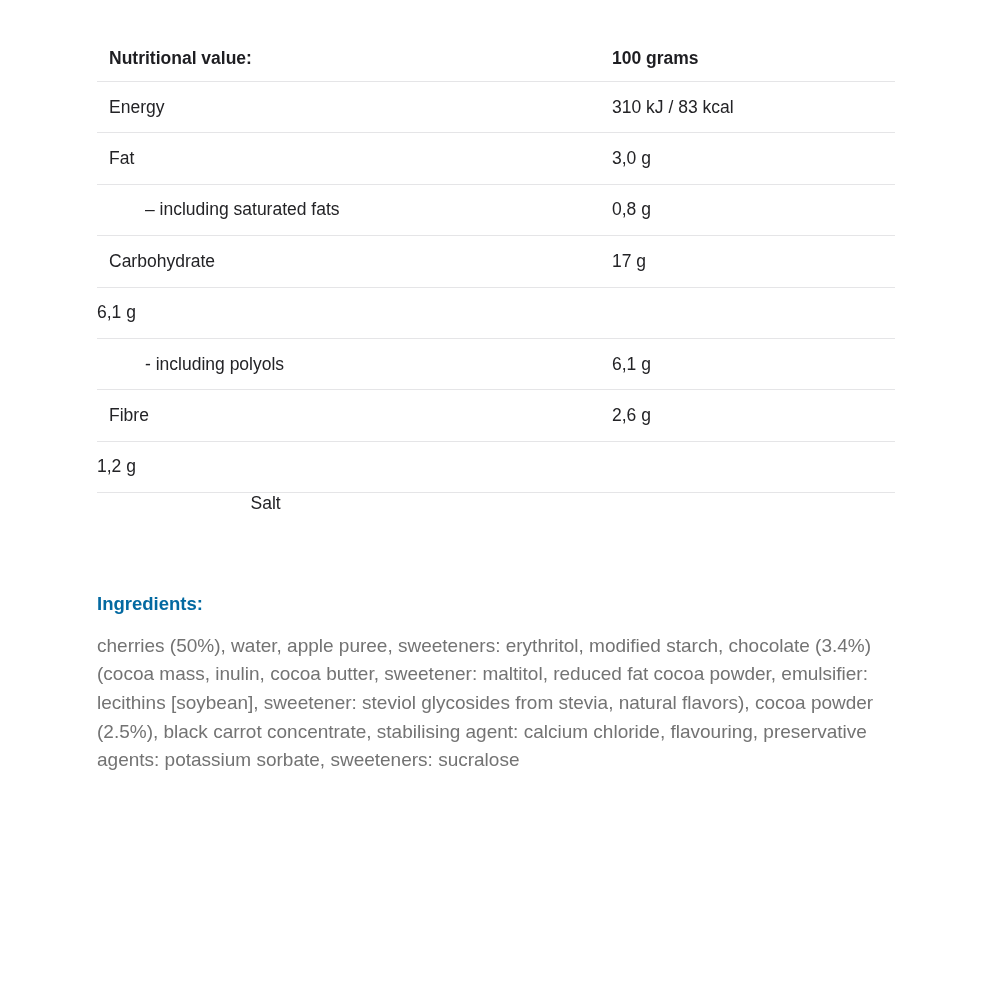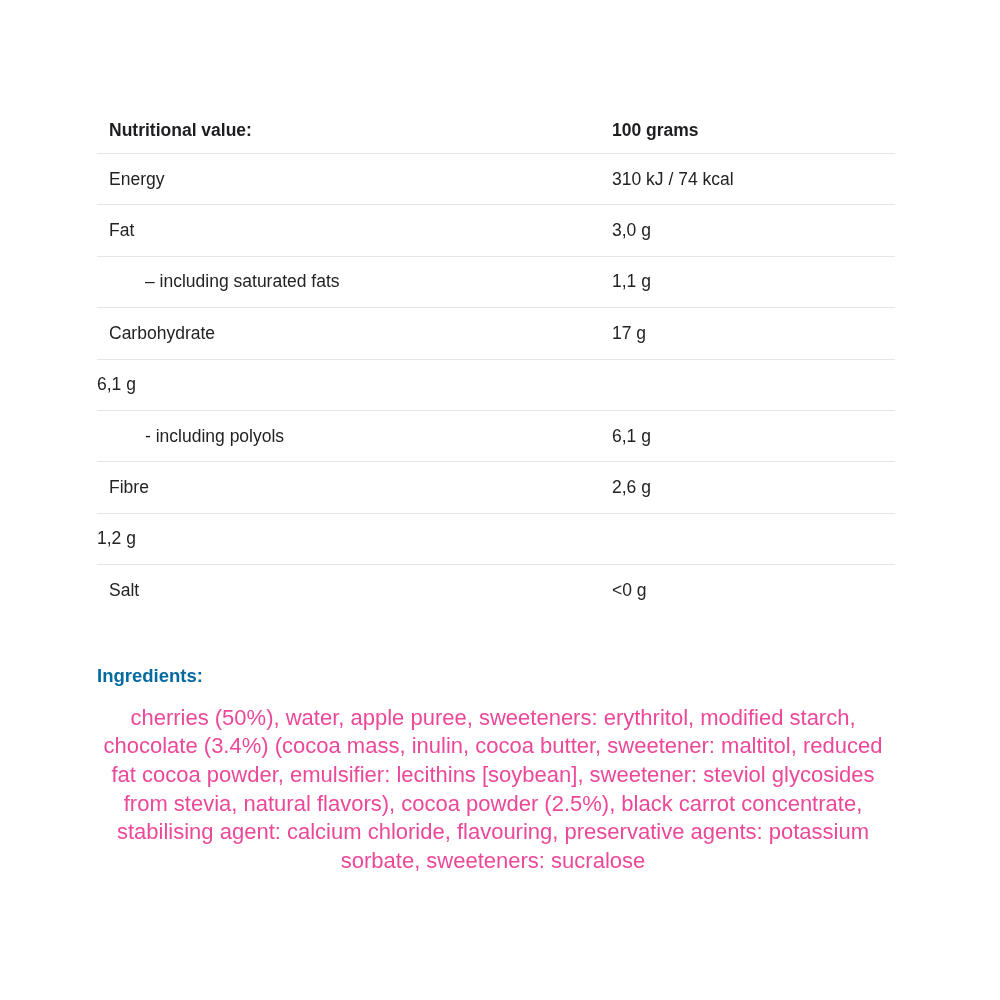--- a/index.html
+++ b/index.html
@@ -10,41 +10,42 @@
   body {
     width: 1000px;
     height: 1000px;
     font-family: "Liberation Sans", "DejaVu Sans", sans-serif;
     color: #232326;
     overflow: hidden;
   }
   .page {
     box-sizing: border-box;
     width: 1000px;
-    padding: 108px 105px 0 97px;
+    padding: 36px 105px 0 97px;
   }
   
   .nutrition-table {
     width: 798px;
   }
   .t-row {
     display: flex;
     align-items: center;
     height: 50.4px;
     border-bottom: 1px solid #e5e5e7;
     font-size: 17.5px;
     line-height: 1.2;
   }
   .t-row.t-header {
     height: 45px;
     font-weight: 700;
     color: #1e1e22;
   }
   .t-row.t-last {
     border-bottom: none;
+    flex-direction: column;
   }
   .t-label {
     box-sizing: border-box;
     width: 515px;
     flex: 0 0 515px;
     padding-left: 12px;
   }
   .t-label.sub {
     padding-left: 48px;
   }
@@ -57,24 +58,23 @@
     font-size: 18.5px;
     font-weight: 700;
     color: #0369a1;
   }
   .ingredients-heading {
     margin-top: 49px;
   }
   .body-text {
     margin: 17px 0 0 0;
     width: 792px;
-    font-size: 22px;
+    font-size: 19px;
     line-height: 28.7px;
-    color: #ec4899;
-    text-align: center;
+    color: #737373;
   }
   .allergens-heading {
     margin-top: 27px;
   }
   .allergens-text {
     font-style: italic;
     margin-top: 16px;
   }
 </style>
 </head>
@@ -84,31 +84,31 @@
 
   <div class="nutrition-table">
 
     <div class="t-row t-header">
       <span class="t-label">Nutritional value:</span>
       <span class="t-value">100 grams</span>
     </div>
 
     <div class="t-row">
       <span class="t-label">Energy</span>
-      <span class="t-value">310 kJ / 74 kcal</span>
+      <span class="t-value">310 kJ / 83 kcal</span>
     </div>
 
     <div class="t-row">
       <span class="t-label">Fat</span>
       <span class="t-value">3,0 g</span>
     </div>
 
     <div class="t-row">
       <span class="t-label sub">– including saturated fats</span>
-      <span class="t-value">1,1 g</span>
+      <span class="t-value">0,8 g</span>
     </div>
 
     <div class="t-row">
       <span class="t-label">Carbohydrate</span>
       <span class="t-value">17 g</span>
     </div>
 
     <div class="t-row">
       <span class="t-value">6,1 g</span>
     </div>

